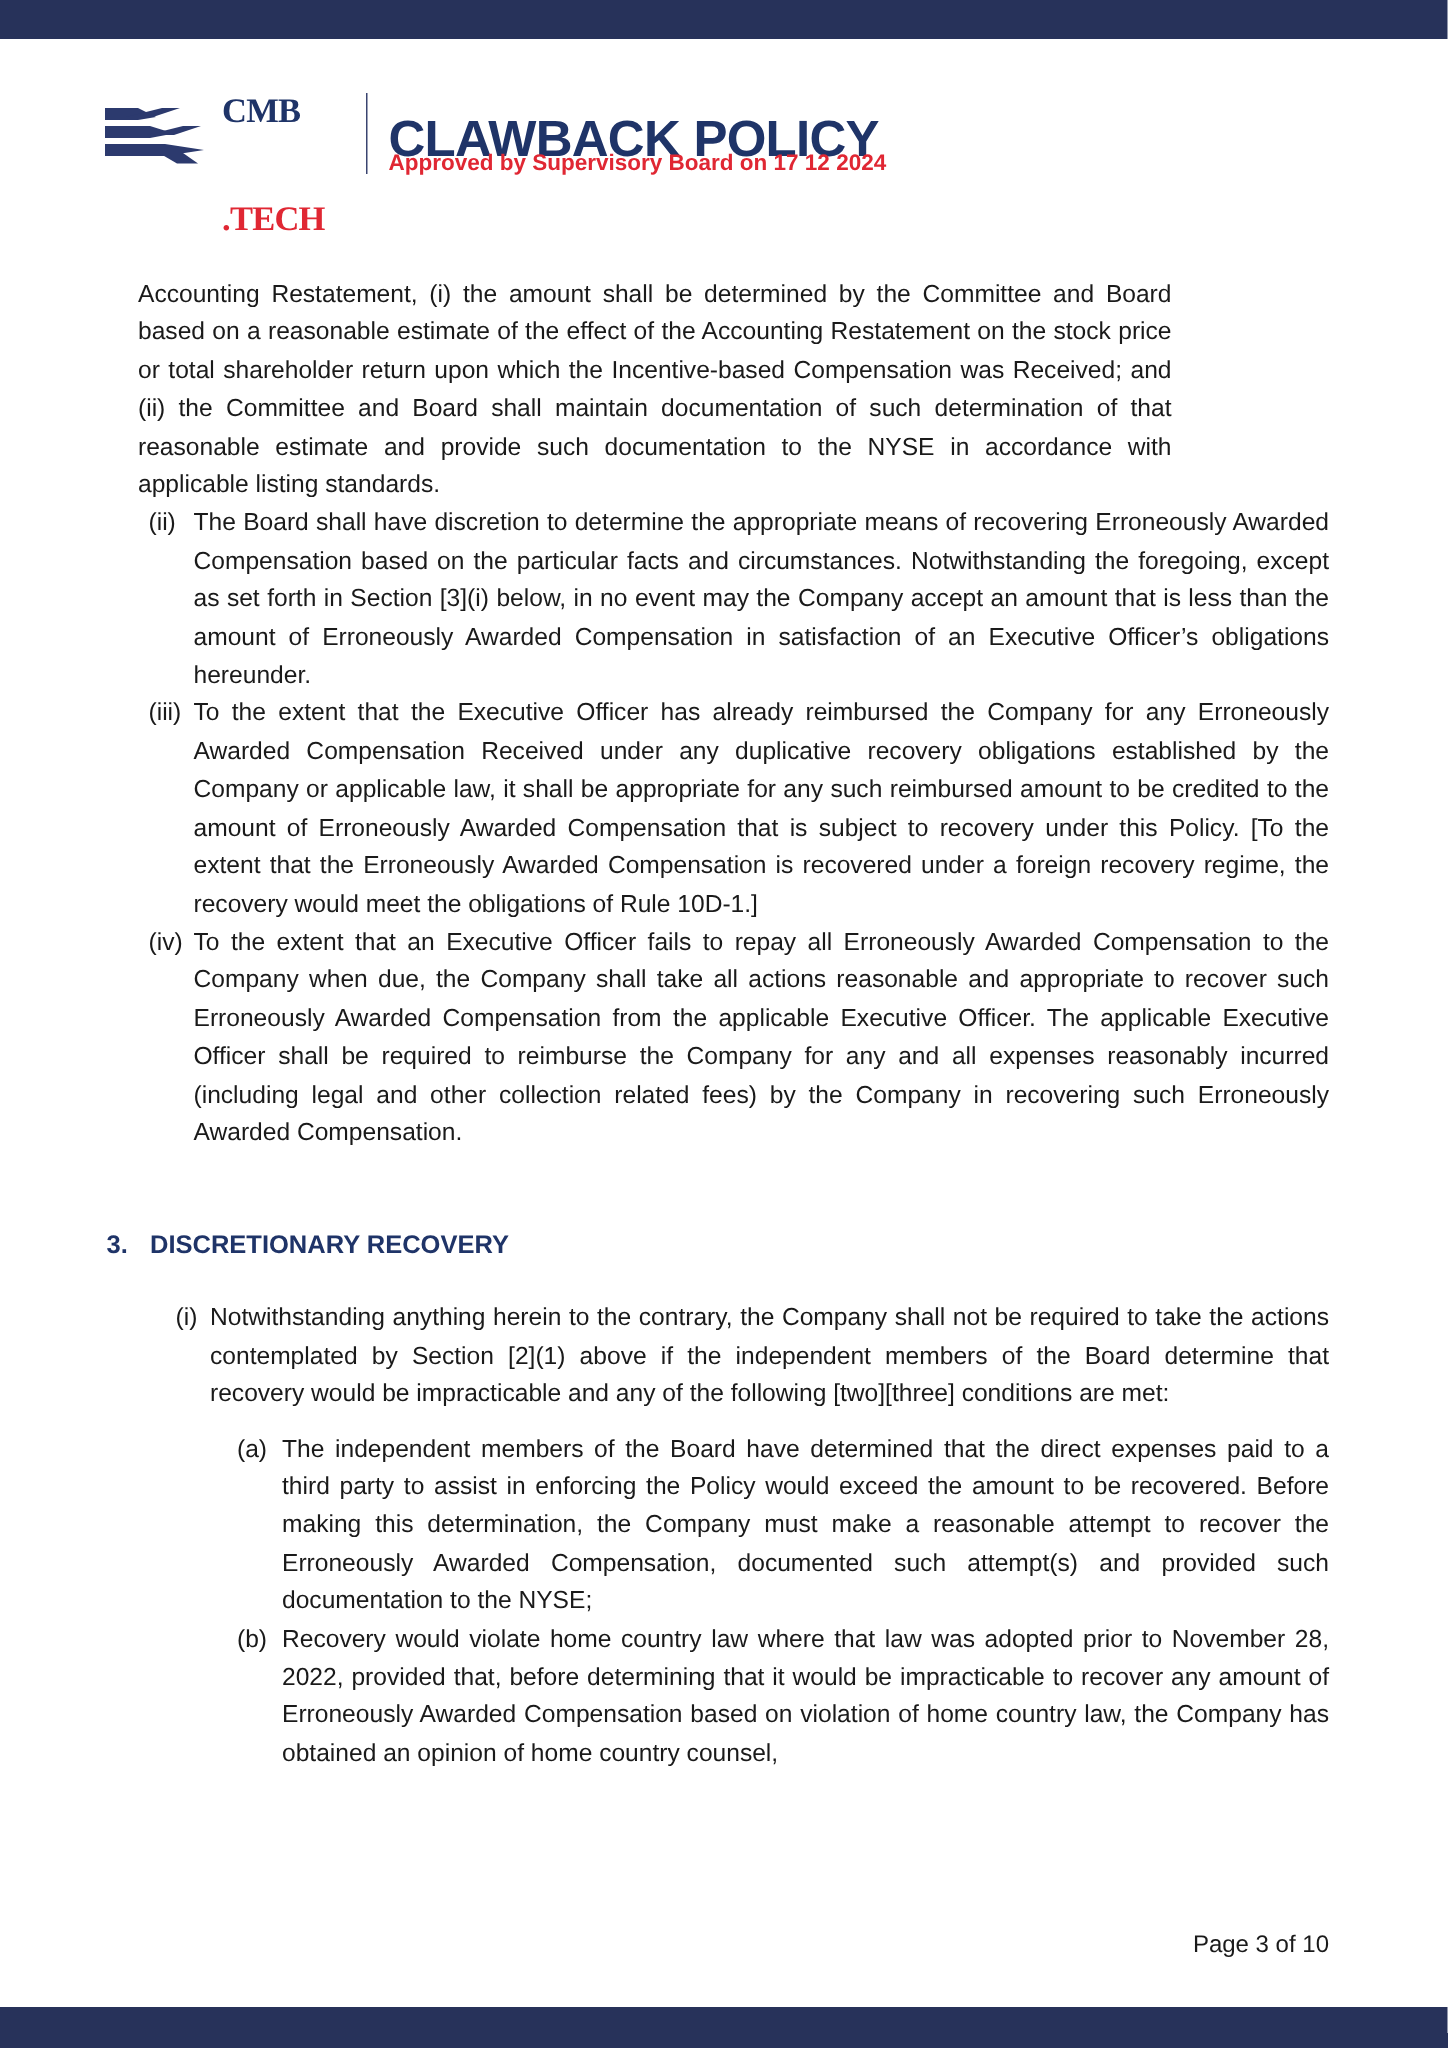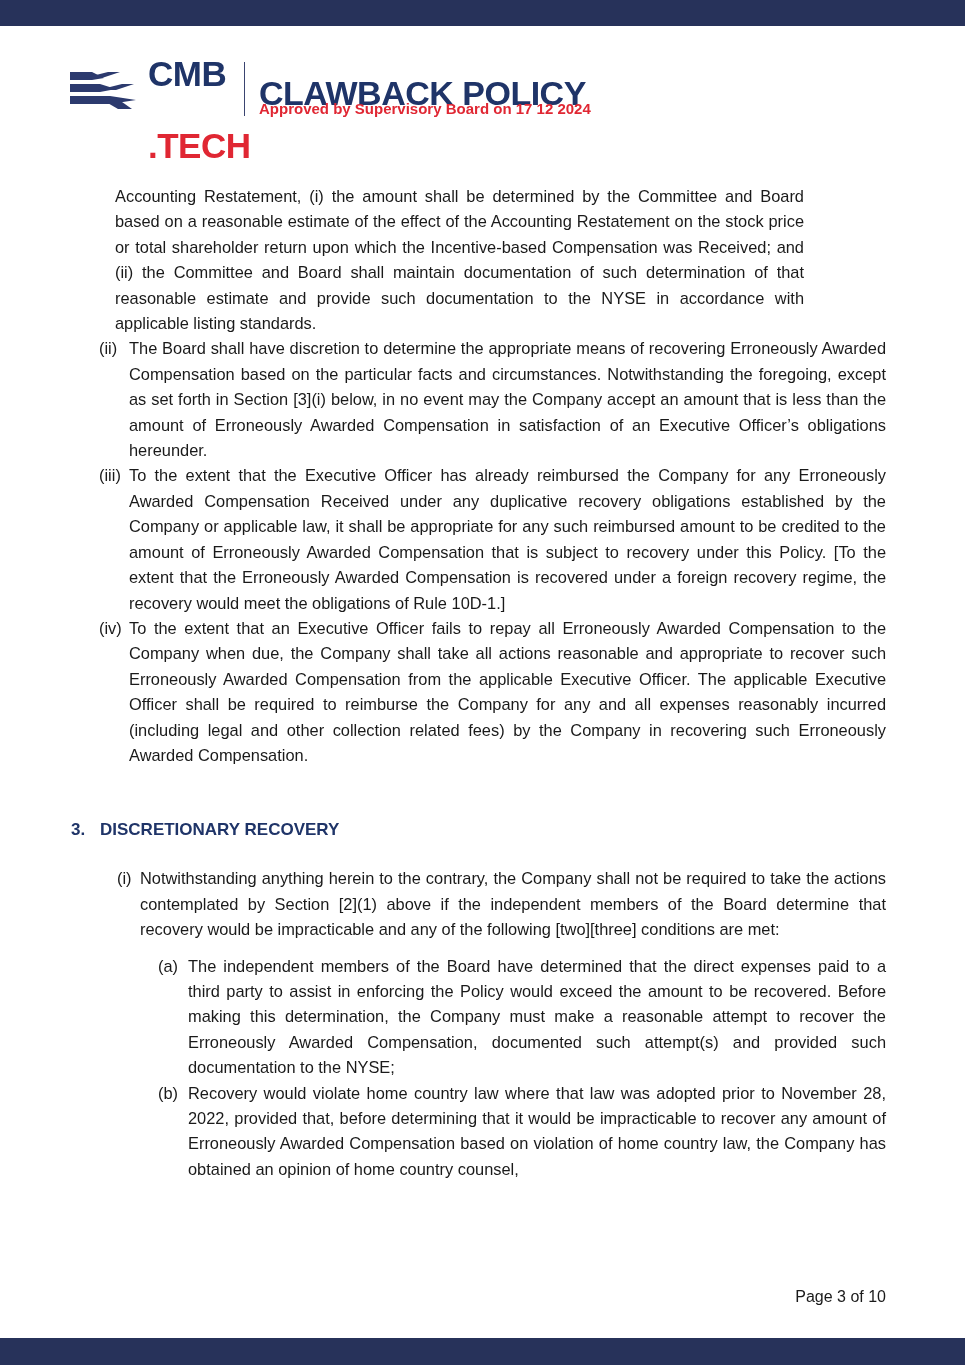--- a/index.html
+++ b/index.html
@@ -7,30 +7,30 @@
     width: 965px; height: 1365px; position: relative; overflow: hidden;
     background: #ffffff;
     font-family: "Liberation Sans", sans-serif;
     color: #1a1a1a;
   }
   .top-bar { position: absolute; left: 0; top: 0; width: 965px; height: 26px; background: #27325a; }
   .bottom-bar { position: absolute; left: 0; top: 1338px; width: 965px; height: 27px; background: #27325a; }
 
   .header { position: absolute; left: 70px; top: 58px; height: 62px; width: 800px; }
   .logo-mark { position: absolute; left: 0; top: 12px; width: 66px; height: 40px; }
-  .logo-text { position: absolute; left: 78px; top: 2px; line-height: 27px; font-weight: bold; font-size: 35px; letter-spacing: -0.5px; }
+  .logo-text { position: absolute; left: 78px; top: 2px; line-height: 27px; font-weight: bold; font-size: 23px; letter-spacing: -0.5px; font-family: Liberation Serif, serif; }
   .logo-cmb { color: #1f3468; display: block; }
   .logo-tech { color: #e02733; display: block; margin-top: 45px; }
   .header-divider { position: absolute; left: 174px; top: 4px; width: 1px; height: 54px; background: #3a4470; }
   .doc-title { position: absolute; left: 189px; top: 16px; font-size: 34px; font-weight: bold; color: #1f3468; letter-spacing: -0.5px; line-height: 38px; white-space: nowrap; }
   .doc-subtitle { position: absolute; left: 189px; top: 38px; font-size: 15px; font-weight: bold; color: #e02733; line-height: 26px; white-space: nowrap; }
 
   .body { position: absolute; left: 0; top: 184px; width: 965px; }
   .para { font-size: 16.4px; line-height: 25.4px; text-align: justify; margin: 0; }
-  .cont { margin-left: 115px; width: 689px; }
+  .cont { margin-left: 92px; width: 689px; }
   .item { position: relative; margin-left: 129px; width: 757px; }
   .item .lbl { position: absolute; left: -30px; top: 0; }
   .item-i { position: relative; margin-left: 140px; width: 746px; }
   .item-i .lbl { position: absolute; left: -23px; top: 0; }
   .item-a { position: relative; margin-left: 188px; width: 698px; }
   .item-a .lbl { position: absolute; left: -30px; top: 0; }
 
   .section-head { margin: 0; position: relative; left: 0; height: 25px; font-size: 17px; font-weight: bold; color: #1f3468; }
   .section-head .num { position: absolute; left: 71px; top: 0; }
   .section-head .ttl { position: absolute; left: 100px; top: 0; }

